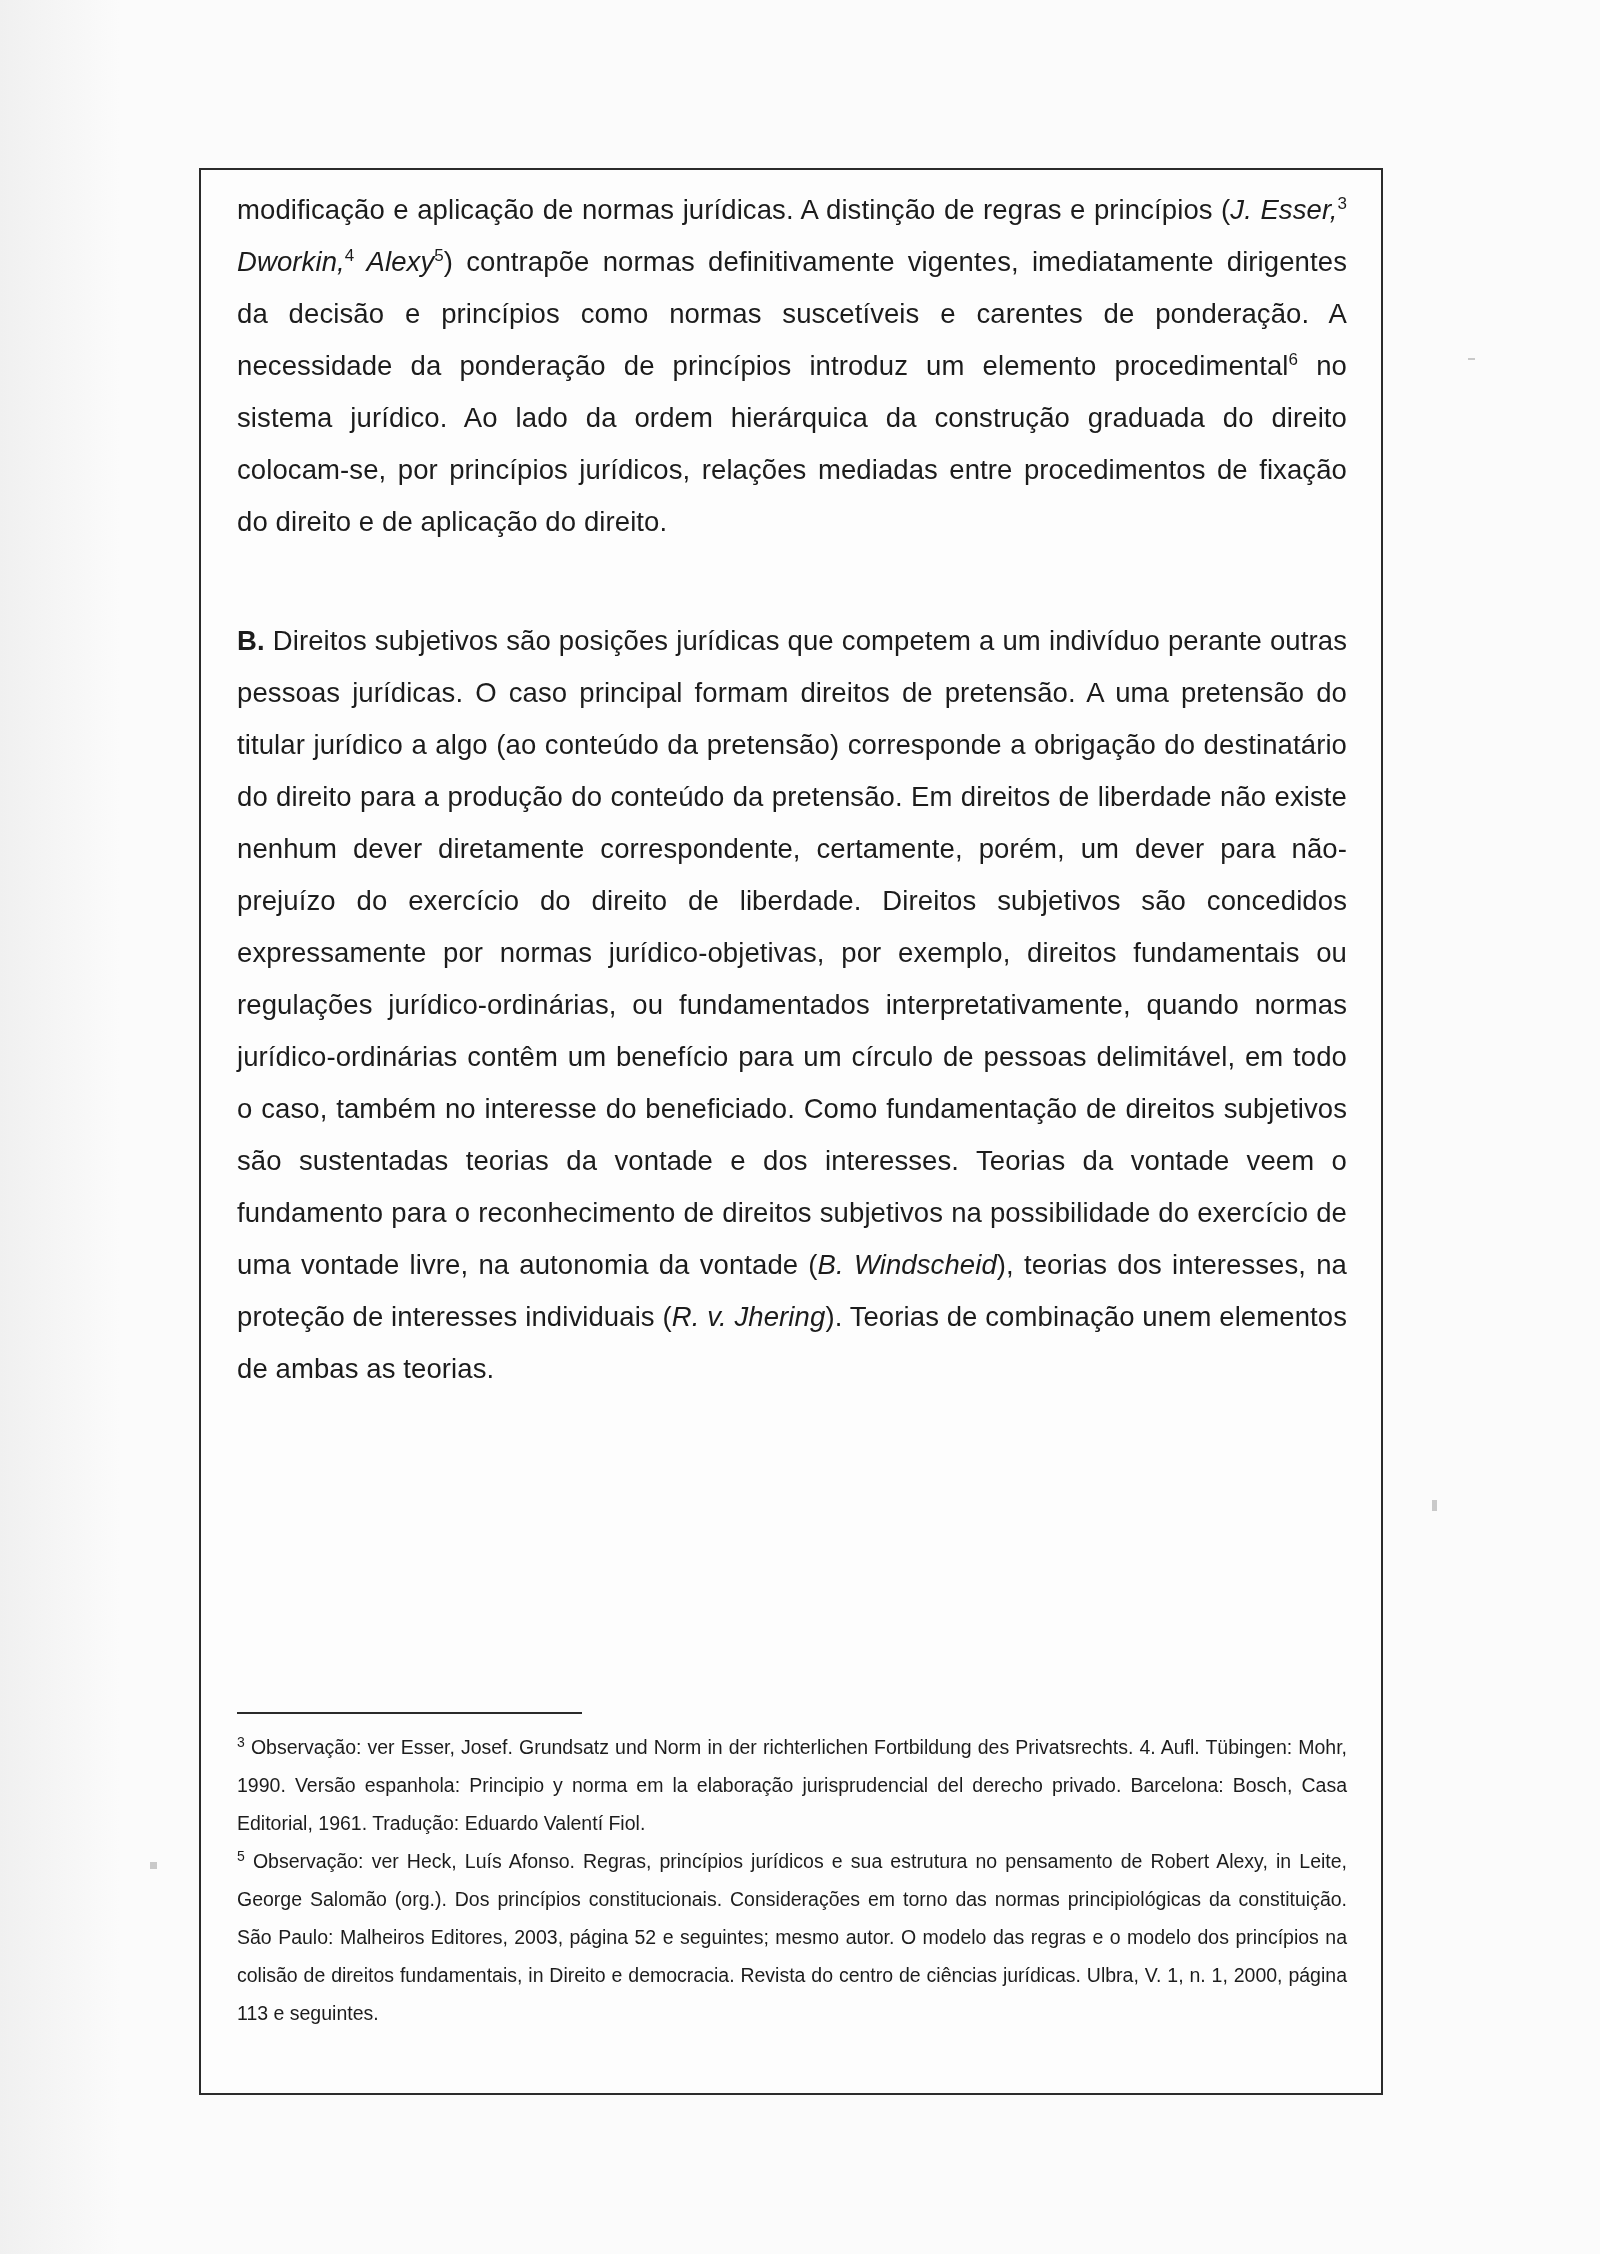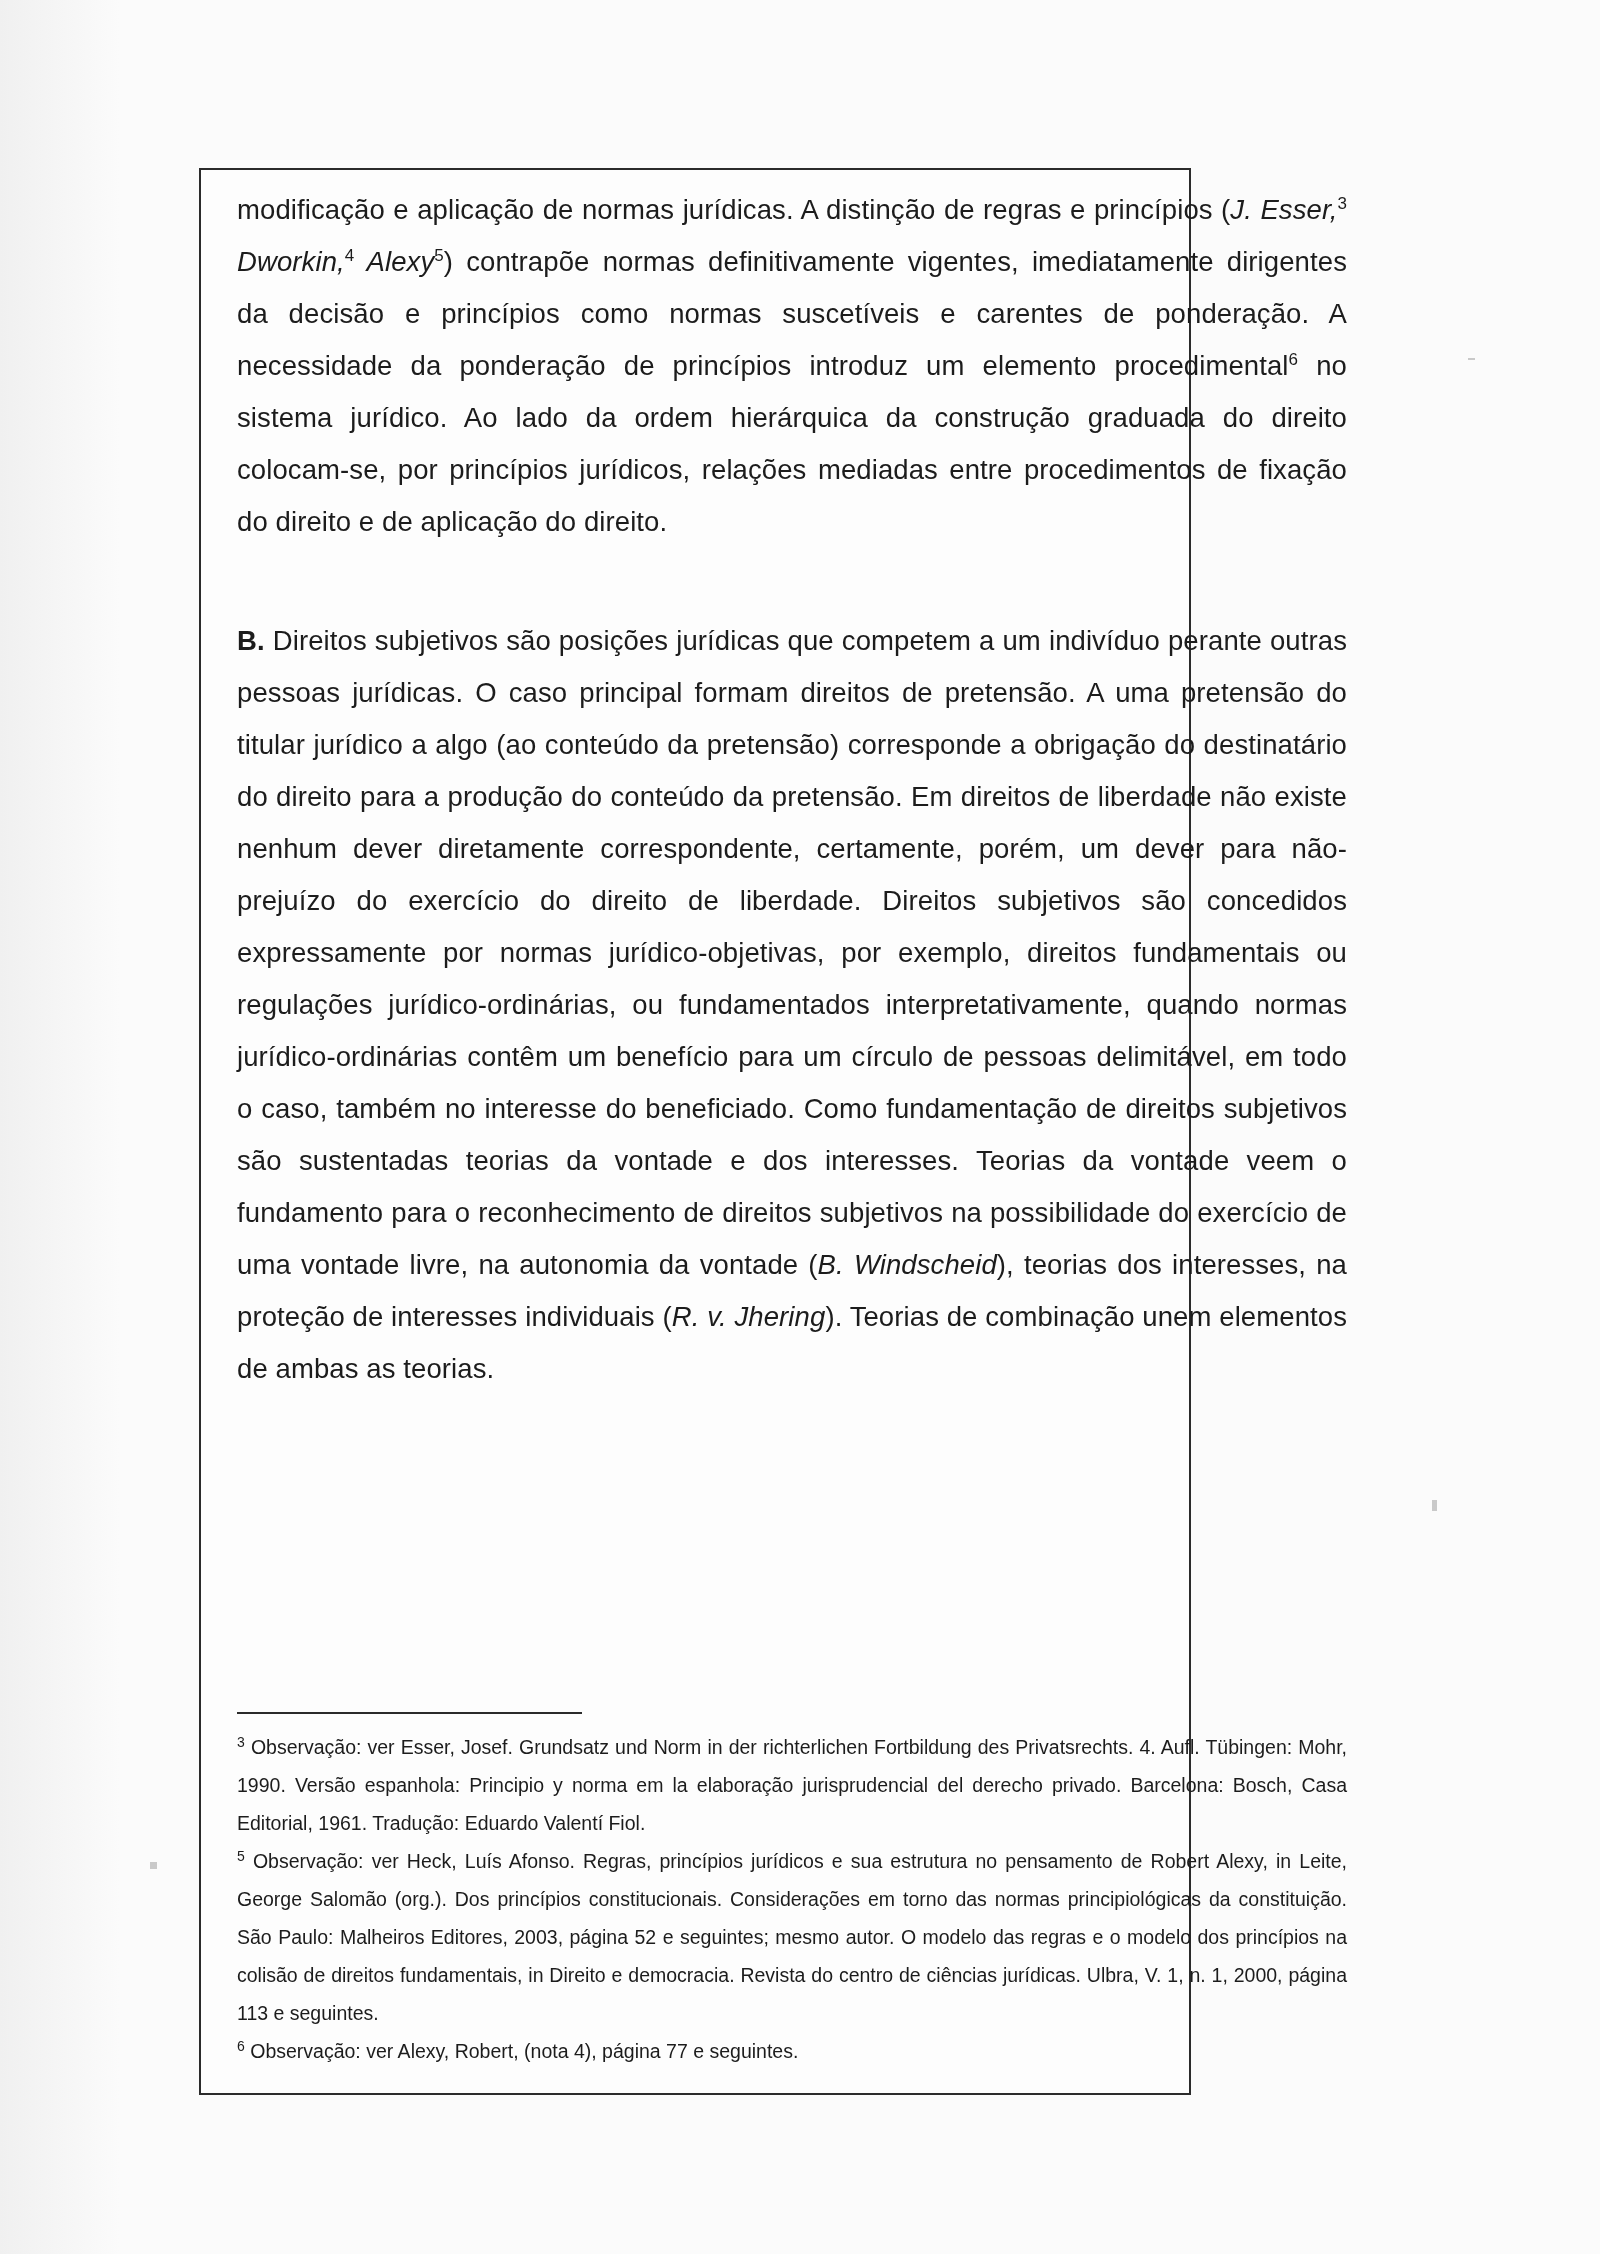--- a/index.html
+++ b/index.html
@@ -29,21 +29,21 @@
     left: 0; top: 0; bottom: 0; width: 120px;
     background: linear-gradient(to right, #f0f0f0 0%, #fbfbfb 100%);
     pointer-events: none;
   }
 
   
   #frame {
     position: absolute;
     left: 199px;
     top: 168px;
-    width: 992px;
+    width: 1184px;
     height: 1927px;
     border: 2px solid #2b2b2b;
     box-sizing: border-box;
     background: #fdfdfd;
   }
 
   #content {
     position: absolute;
     left: 36px;
     top: 14px;
@@ -127,17 +127,16 @@
     </div>
 
     <div id="footnotes">
       <div id="fn-rule"></div>
 
       <p class="fn-par"><sup class="fn">3</sup> <span>Observação: ver Esser, Josef. Grundsatz und Norm in der richterlichen Fortbildung des Privatsrechts. 4. Aufl. Tübingen: Mohr, 1990. Versão espanhola: Principio y norma em la elaboração jurisprudencial del derecho privado. Barcelona: Bosch, Casa Editorial, 1961. Tradução: Eduardo Valentí Fiol.</span></p>
 
 
       <p class="fn-par"><sup class="fn">5</sup> <span>Observação: ver Heck, Luís Afonso. Regras, princípios jurídicos e sua estrutura no pensamento de Robert Alexy, in Leite, George Salomão (org.). Dos princípios constitucionais. Considerações em torno das normas principiológicas da constituição. São Paulo: Malheiros Editores, 2003, página 52 e seguintes; mesmo autor. O modelo das regras e o modelo dos princípios na colisão de direitos fundamentais, in Direito e democracia. Revista do centro de ciências jurídicas. Ulbra, V. 1, n. 1, 2000, página 113 e seguintes.</span></p>
 
-      <p class="fn-par last"><sup class="fn">6</sup> <span>Observação: ver Alexy, Robert, (nota 4), página 77 e seguintes.</span></p>
     </div>
 
   </div>
 </div>
 
 </body></html>

